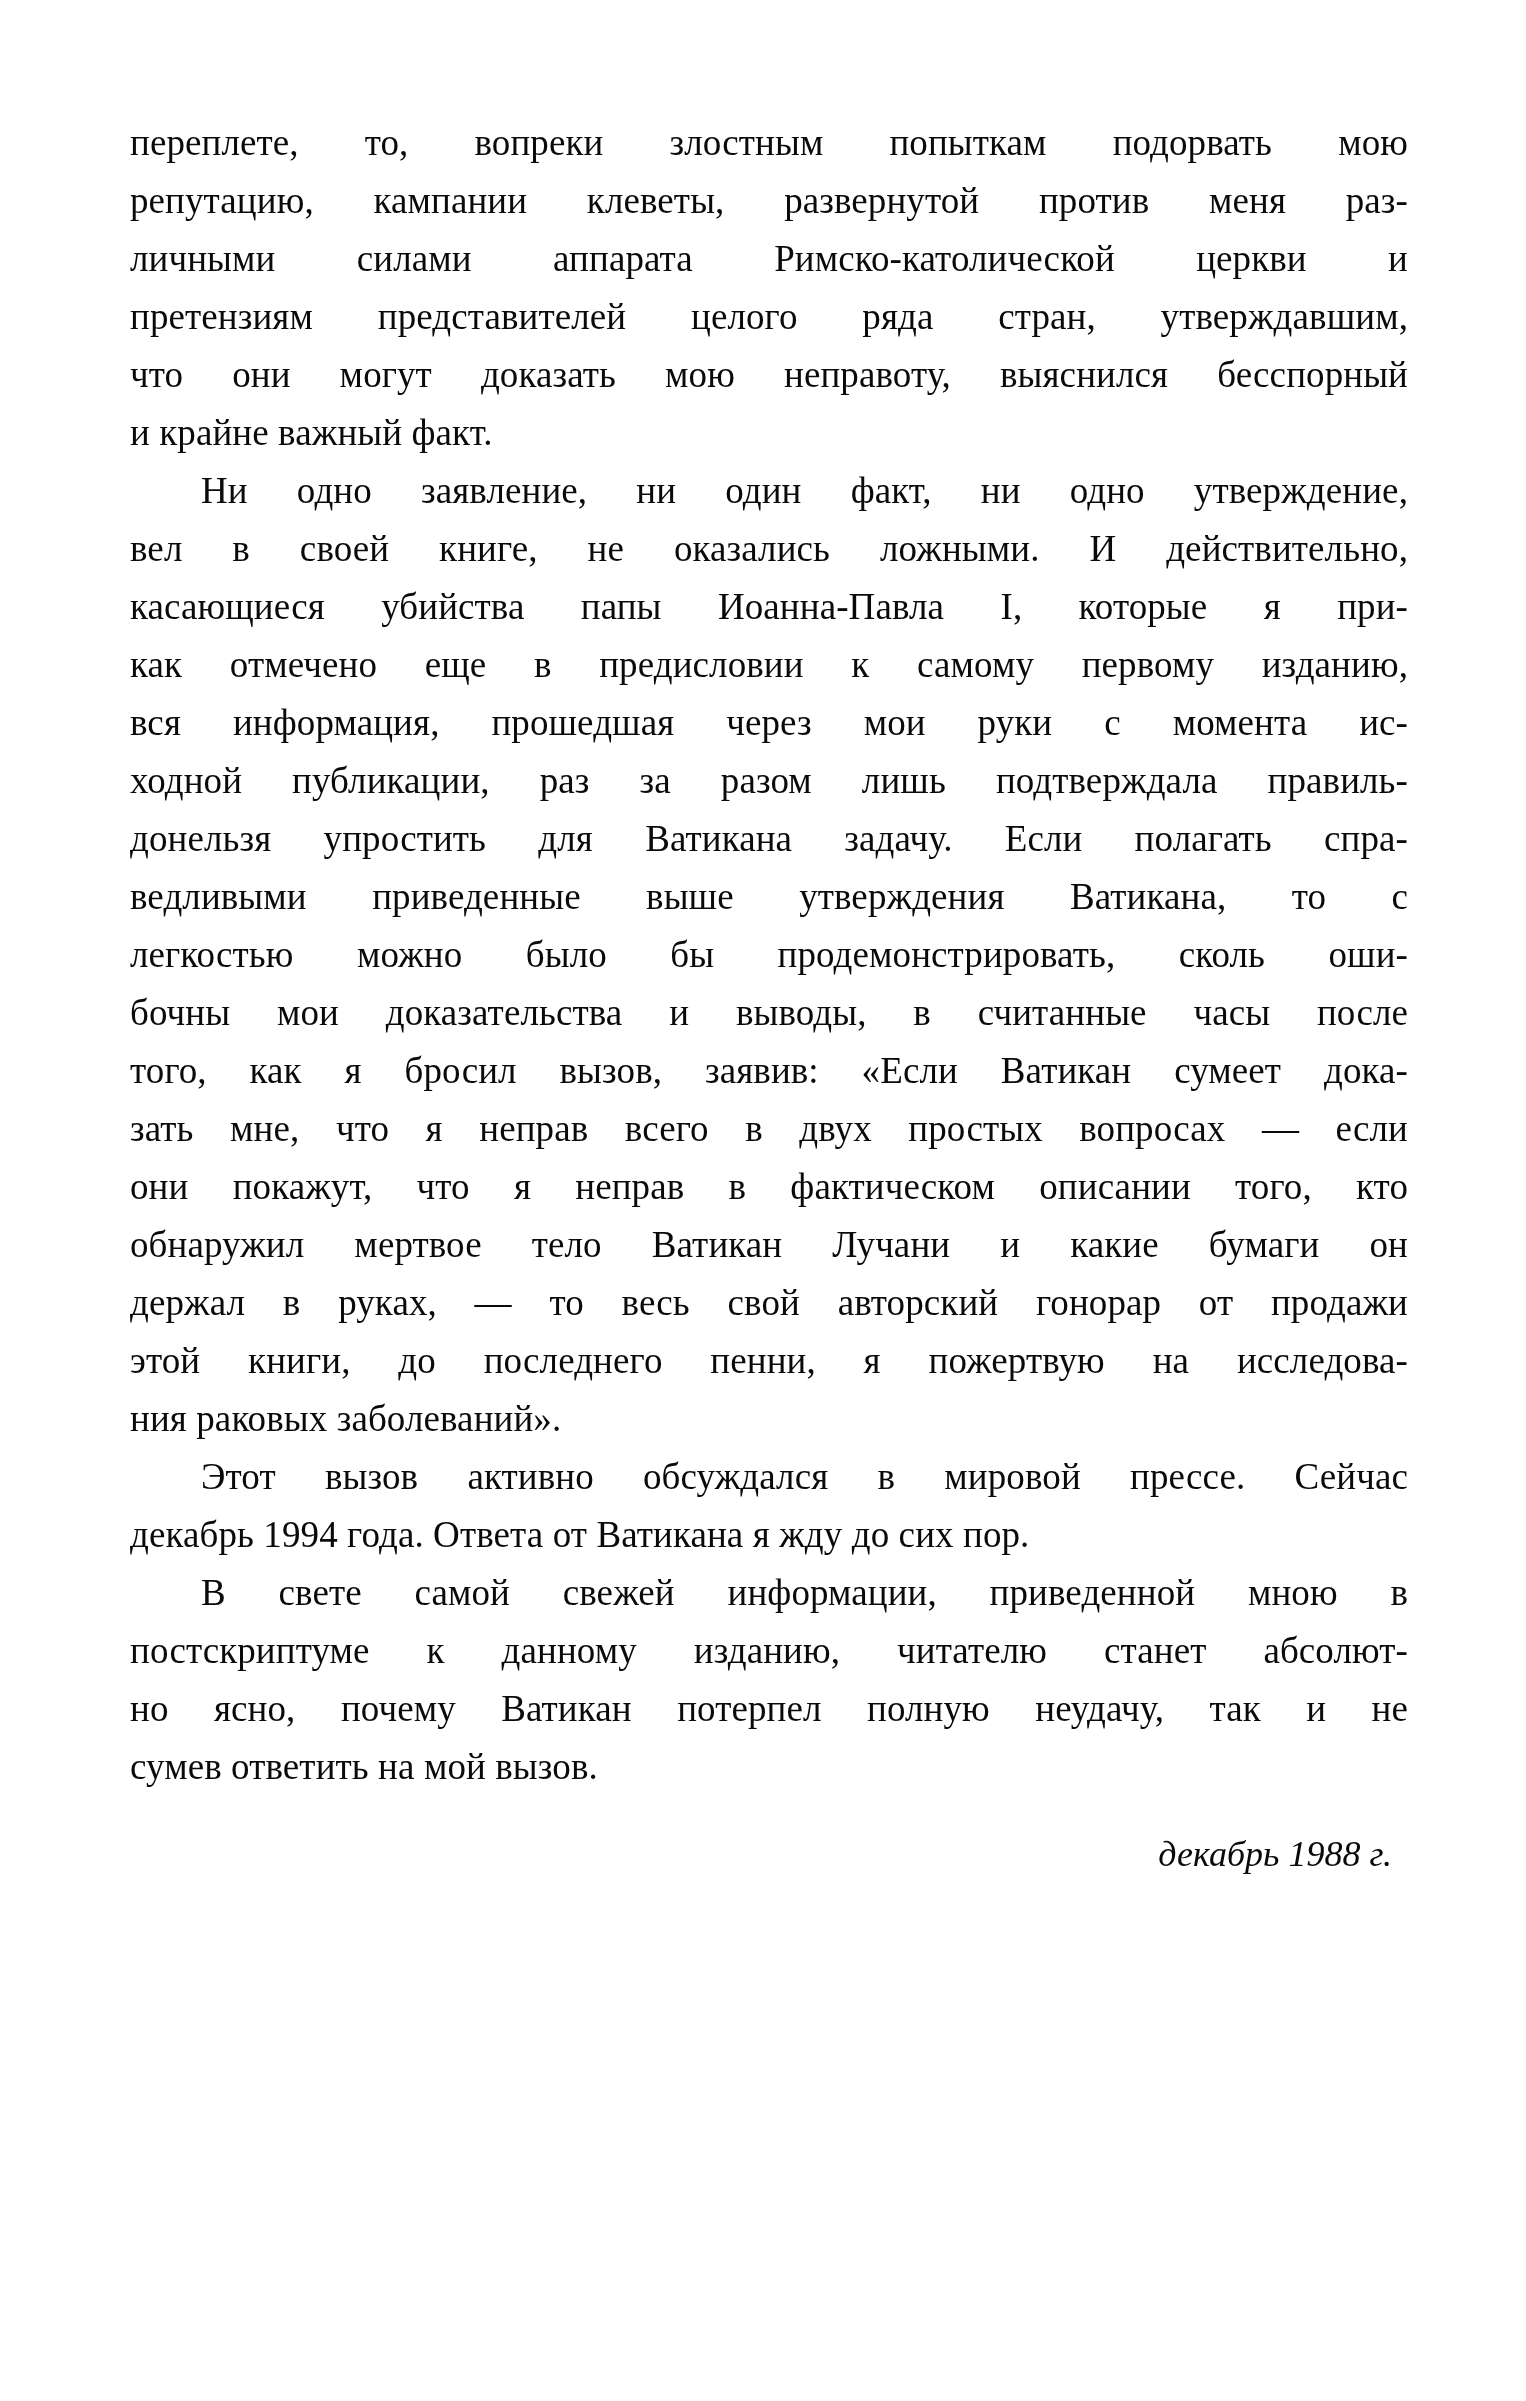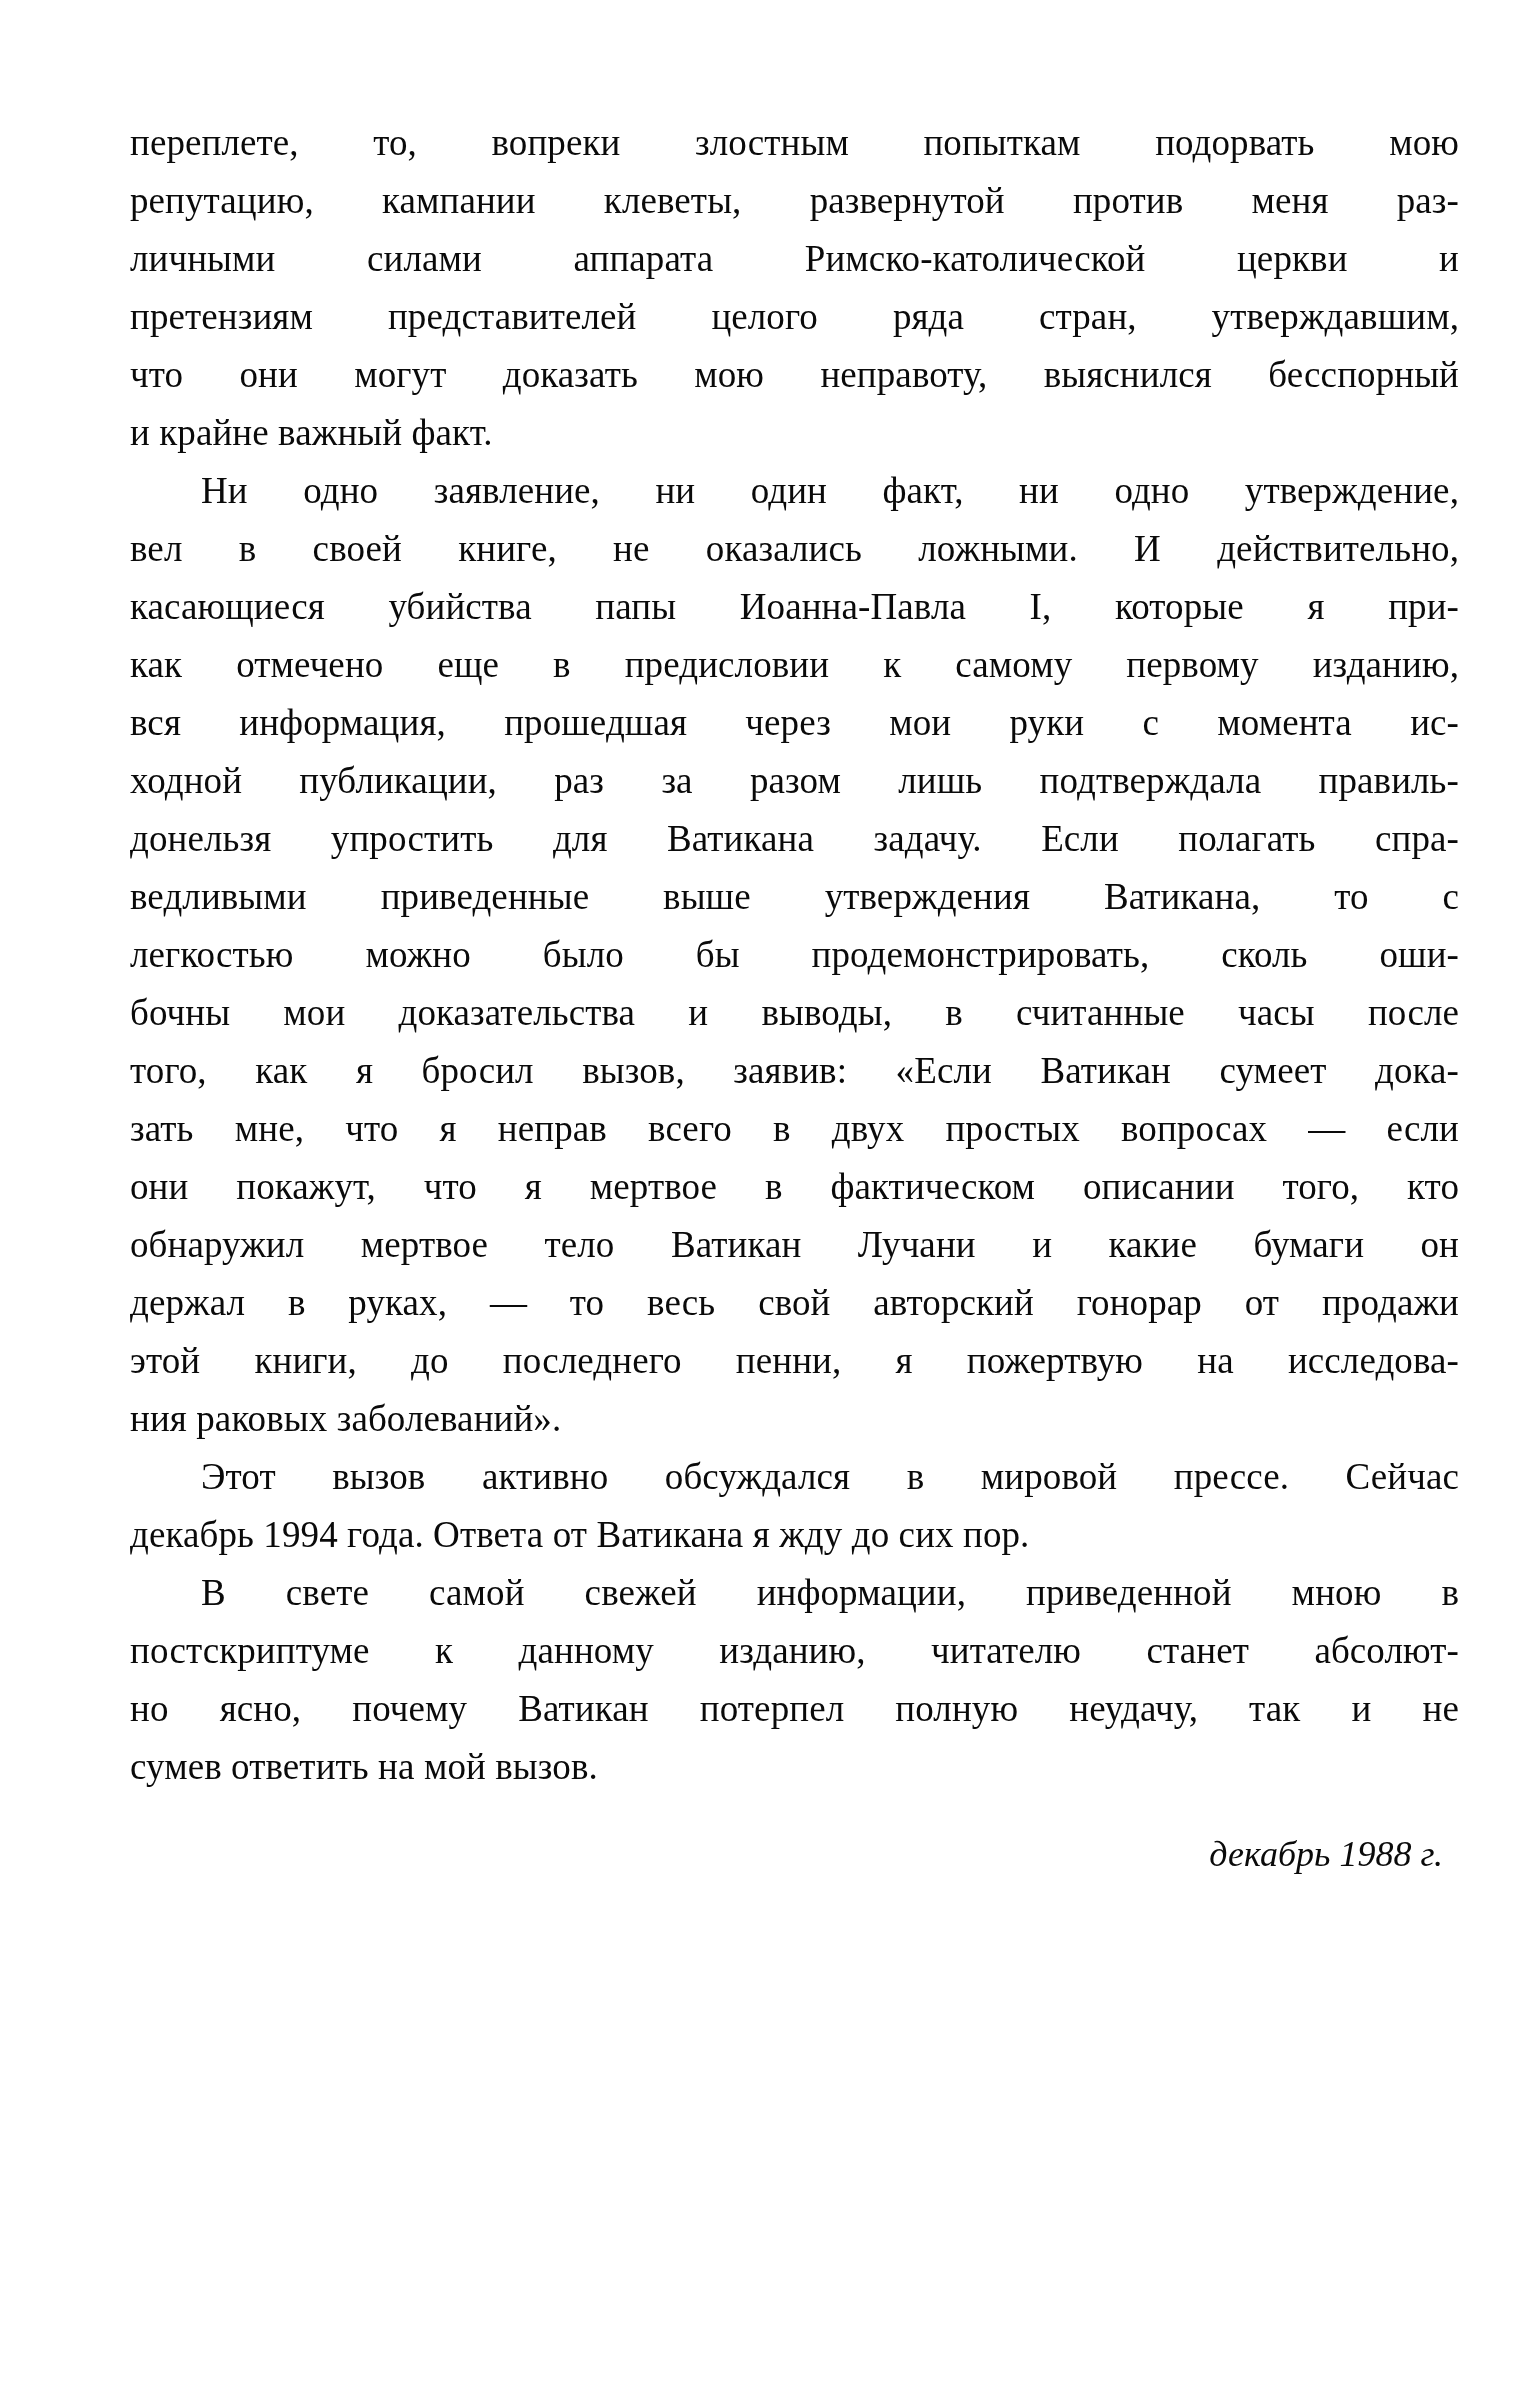--- a/index.html
+++ b/index.html
@@ -11,21 +11,21 @@
     height: 2401px;
     background: #ffffff;
     overflow: hidden;
     font-family: "Liberation Serif", "DejaVu Serif", serif;
     color: #0a0a0a;
   }
   .page {
     box-sizing: border-box;
     width: 1527px;
     height: 2401px;
-    padding: 114px 68px 0 130px;
+    padding: 114px 119px 0 130px;
     background: #ffffff;
   }
   .text-block {
     display: block;
   }
   .paragraph {
     margin: 0;
   }
   .line {
     font-size: 37px;
@@ -71,21 +71,21 @@
         <div class="line">касающиеся убийства папы Иоанна-Павла I, которые я при-</div>
         <div class="line">как отмечено еще в предисловии к самому первому изданию,</div>
         <div class="line">вся информация, прошедшая через мои руки с момента ис-</div>
         <div class="line">ходной публикации, раз за разом лишь подтверждала правиль-</div>
         <div class="line">донельзя упростить для Ватикана задачу. Если полагать спра-</div>
         <div class="line">ведливыми приведенные выше утверждения Ватикана, то с</div>
         <div class="line">легкостью можно было бы продемонстрировать, сколь оши-</div>
         <div class="line">бочны мои доказательства и выводы, в считанные часы после</div>
         <div class="line">того, как я бросил вызов, заявив: «Если Ватикан сумеет дока-</div>
         <div class="line">зать мне, что я неправ всего в двух простых вопросах — если</div>
-        <div class="line">они покажут, что я мертвое в фактическом описании того, кто</div>
+        <div class="line">они покажут, что я неправ в фактическом описании того, кто</div>
         <div class="line">обнаружил мертвое тело Ватикан Лучани и какие бумаги он</div>
         <div class="line">держал в руках, — то весь свой авторский гонорар от продажи</div>
         <div class="line">этой книги, до последнего пенни, я пожертвую на исследова-</div>
         <div class="line last">ния раковых заболеваний».</div>
       </div>
       <div class="paragraph">
         <div class="line first">Этот вызов активно обсуждался в мировой прессе. Сейчас</div>
         <div class="line last">декабрь 1994 года. Ответа от Ватикана я жду до сих пор.</div>
       </div>
       <div class="paragraph">

